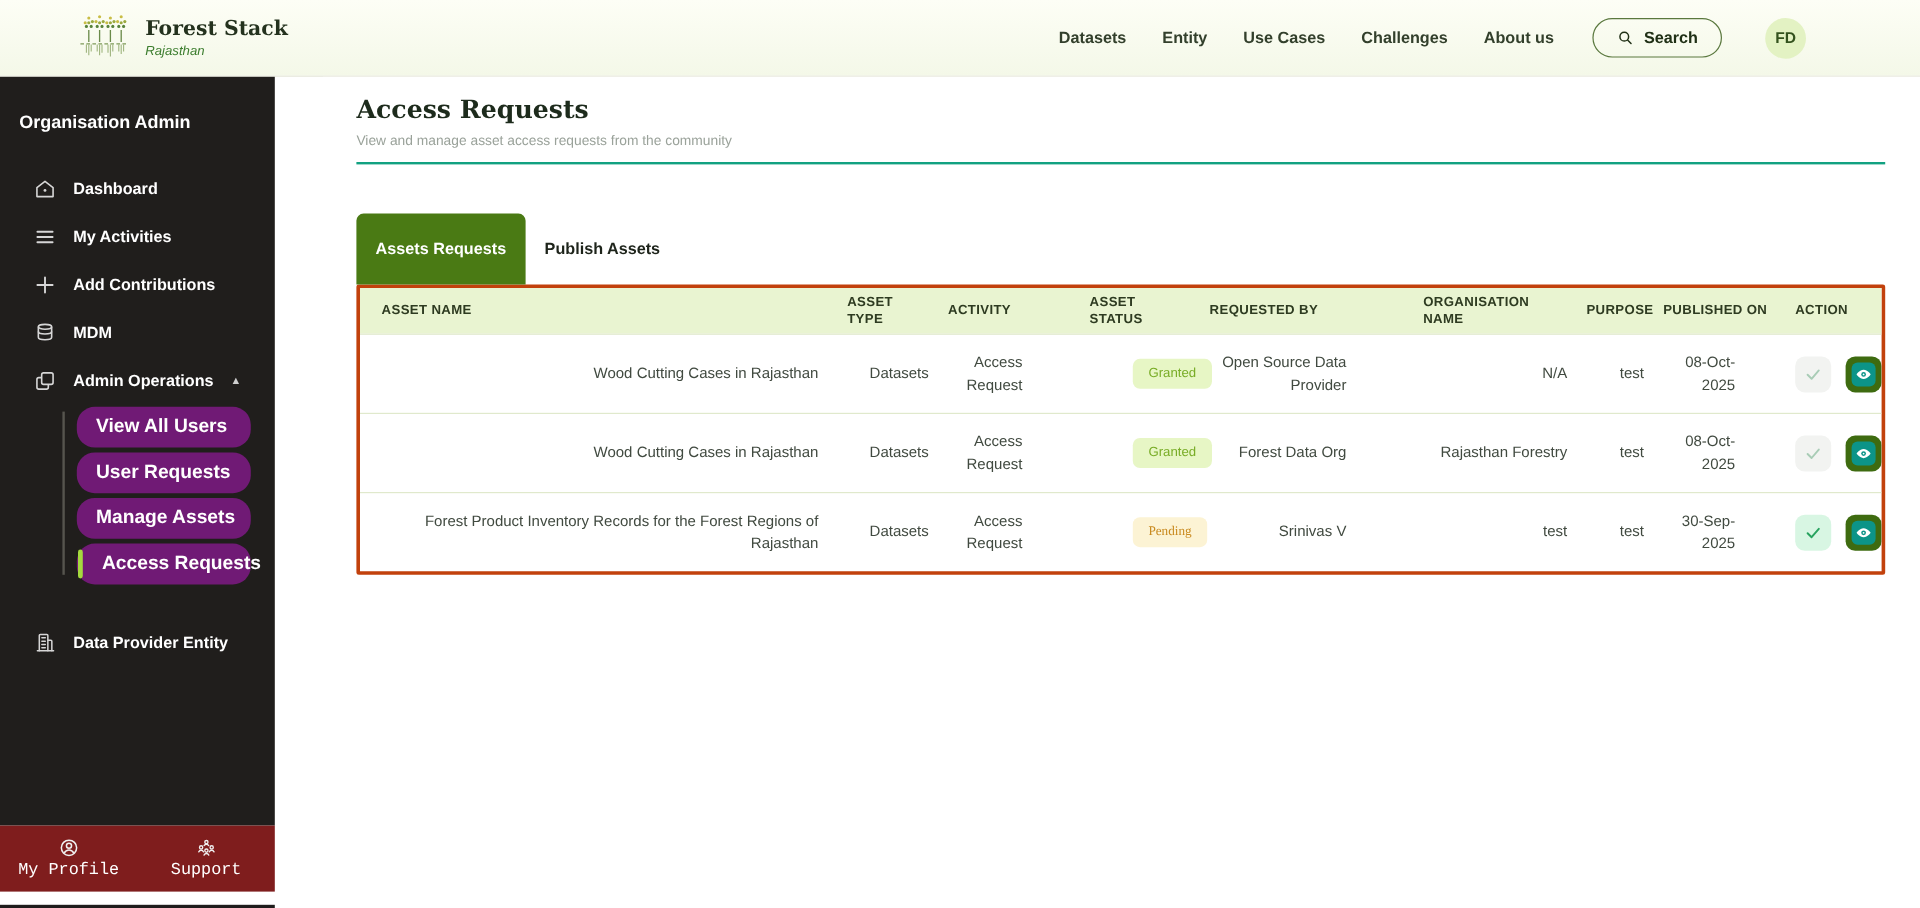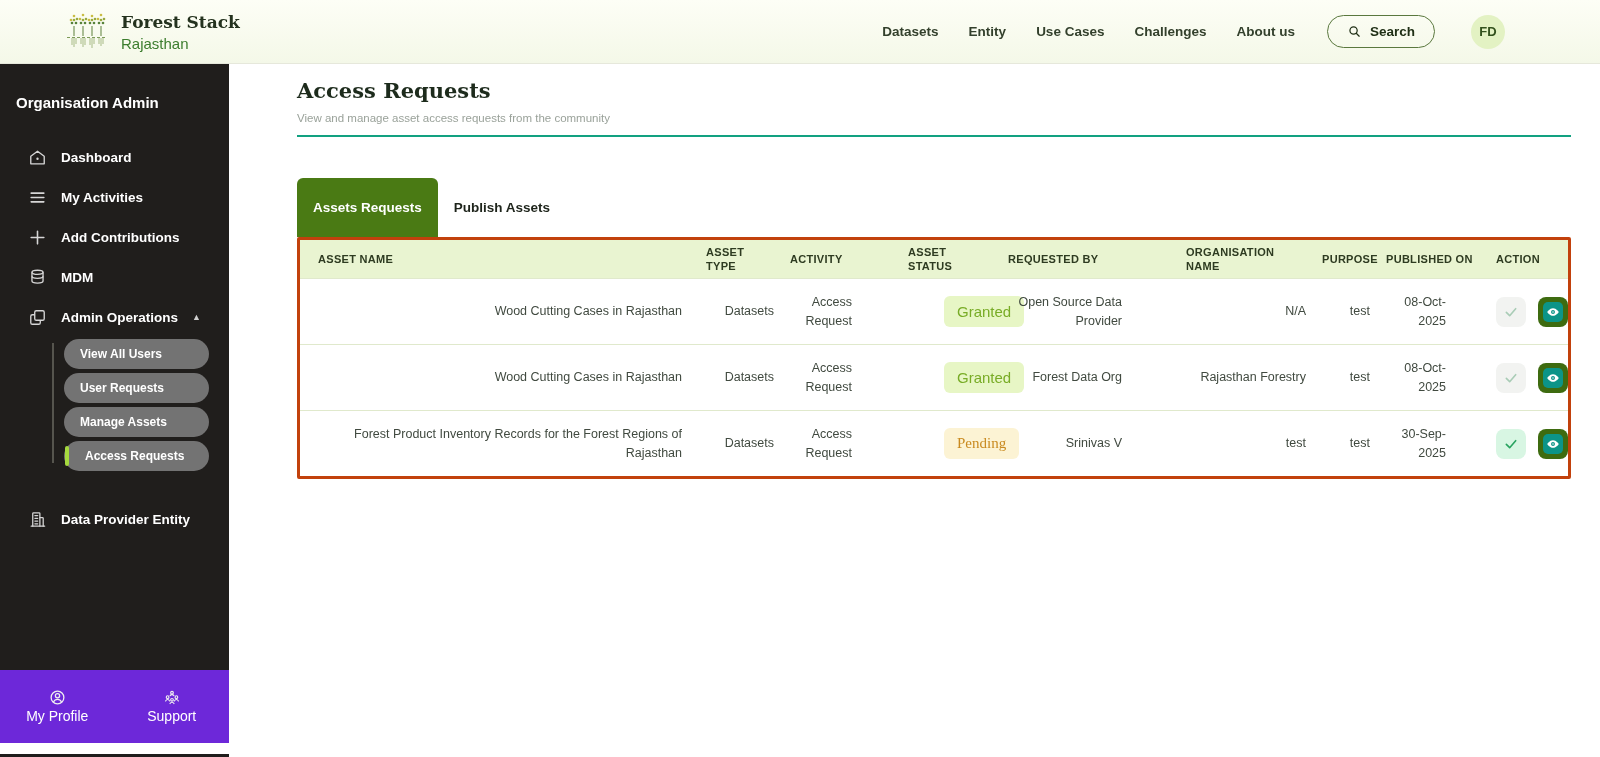--- a/index.html
+++ b/index.html
@@ -11,21 +11,21 @@
 
   
   .header {
     height:64px; display:flex; align-items:center; justify-content:space-between;
     padding:0 95px 0 64px;
     background:linear-gradient(180deg,#fdfef6 0%,#f4f8e8 100%);
     border-bottom:1px solid #e6e8db;
   }
   .brand { display:flex; align-items:center; gap:11px; }
   .brand-title { font-family:"DejaVu Serif", serif; font-weight:bold; font-size:17px; color:#24321e; }
-  .brand-sub { font-size:15px; color:#3c7d2e; margin-top:3px; }
+  .brand-sub { font-size:11px; color:#3c7d2e; margin-top:3px;font-style:italic; }
   .nav { display:flex; align-items:center; gap:30px; }
   .nav-link { font-size:13.5px; font-weight:600; color:#33402c; cursor:pointer; white-space:nowrap; }
   .search-pill {
     display:flex; align-items:center; gap:8px; border:1px solid #5a783e; border-radius:999px;
     padding:8px 19px; font-size:13.5px; font-weight:600; color:#203016; background:transparent; cursor:pointer;
     margin-left:2px;
   }
   .avatar {
     width:34px; height:34px; border-radius:50%; background:#e3f2c3; color:#33521d;
     font-weight:bold; font-size:13px; display:flex; align-items:center; justify-content:center;
@@ -38,31 +38,31 @@
   
   .sidebar { width:229px; flex:none; display:flex; flex-direction:column; height:679px; }
   .sidebar-main { flex:1; background:#201e1c; padding-top:30px; overflow:hidden; }
   .sidebar-heading { color:#ffffff; font-size:15px; font-weight:bold; padding:0 16px; margin-bottom:26px; }
   .menu-item { display:flex; align-items:center; gap:14px; height:40px; padding:0 28px; color:#ffffff; font-size:13.5px; font-weight:600; cursor:pointer; }
   .menu-item svg { flex:none; }
   .caret { margin-left:auto; color:#cfcfcf; font-size:9px; line-height:1; }
   .submenu { position:relative; margin:2px 0 0 64px; }
   .submenu::before { content:""; position:absolute; left:-12px; top:4px; bottom:8px; width:1.5px; background:#56554e; }
   .subitem {
-    position:relative; width:145px; background:#737373; border-radius:15px;
-    padding:8px 8px 8px 16px; color:#ffffff; font-size:12px; font-weight:600;
+    position:relative; width:145px; background:#701a75; border-radius:15px;
+    padding:8px 8px 8px 16px; color:#ffffff; font-size:16px; font-weight:600;
     margin-bottom:4px; cursor:pointer; white-space:nowrap;
   }
   .subitem.active { padding-left:21px; }
   .subitem.active::before {
     content:""; position:absolute; left:1px; top:5px; bottom:5px; width:4px;
     border-radius:4px; background:#a5d93e;
   }
   .dpe { margin-top:28px; }
-  .sidebar-footer { height:73px; background:#6d28d9; display:flex; align-items:center; }
+  .sidebar-footer { height:55px; background:#7f1d1d; display:flex; align-items:center;font-family:Liberation Mono, monospace; }
   .footer-item { flex:1; display:flex; flex-direction:column; align-items:center; gap:2px; font-size:14px; color:#ffffff; cursor:pointer; }
   .bottom-strip { position:absolute; left:0; bottom:0; width:229px; height:3px; background:#1f1d1c; }
 
   
   .main { flex:1; background:#ffffff; padding:12px 44px 0 28px; }
   .page-title { font-family:"DejaVu Serif", serif; font-size:21px; font-weight:bold; color:#1d2b1c; margin:2px 0 0; }
   .page-subtitle { font-size:11.5px; color:#9aa29a; margin-top:9px; }
   .divider { height:2px; background:#12a181; margin-top:11px; }
 
   .tabs { display:flex; margin-top:41px; }
@@ -79,21 +79,21 @@
   .th { font-size:11px; font-weight:bold; color:#2e3b21; letter-spacing:.3px; padding-left:16px; line-height:1.3; }
   .th:first-child { padding-left:18px; }
   .th.org { max-width:112px; }
   .row { min-height:66px; border-top:1px solid #e0e9cc;text-align:right; }
   .cell { font-size:12.5px; color:#414a40; padding-left:16px; line-height:1.45; }
   .cell:first-child { padding-left:18px; }
   .cell.name { max-width:382px; }
   .cell.activity { max-width:78px; }
   .cell.requested { max-width:130px; }
   .cell.published { max-width:76px; }
-  .badge { display:inline-block; padding:5px 13px; border-radius:6px; font-size:15px; white-space:nowrap;margin-left:36px; }
+  .badge { display:inline-block; padding:5px 13px; border-radius:6px; font-size:11px; white-space:nowrap;margin-left:36px; }
   .badge.granted { background:#e7f6c5; color:#78ac26; }
   .badge.pending { background:#fcf3d4; color:#c98a1f;font-family:Liberation Serif, serif; }
   .actions { display:flex; gap:12px; align-items:center; }
   .btn-approve { width:30px; height:30px; border-radius:8px; border:none; display:flex; align-items:center; justify-content:center; cursor:pointer; padding:0; }
   .btn-approve.disabled { background:#f2f3f1; color:#a9ccb6; }
   .btn-approve.enabled { background:#d8f6e3; color:#28a35f; }
   .btn-view { width:30px; height:30px; border-radius:8px; border:none; background:#3e6b10; display:flex; align-items:center; justify-content:center; cursor:pointer; padding:0; }
   .btn-view .inner { width:20px; height:20px; border-radius:5px; background:#0c9488; display:flex; align-items:center; justify-content:center; }
 </style>
 </head>

